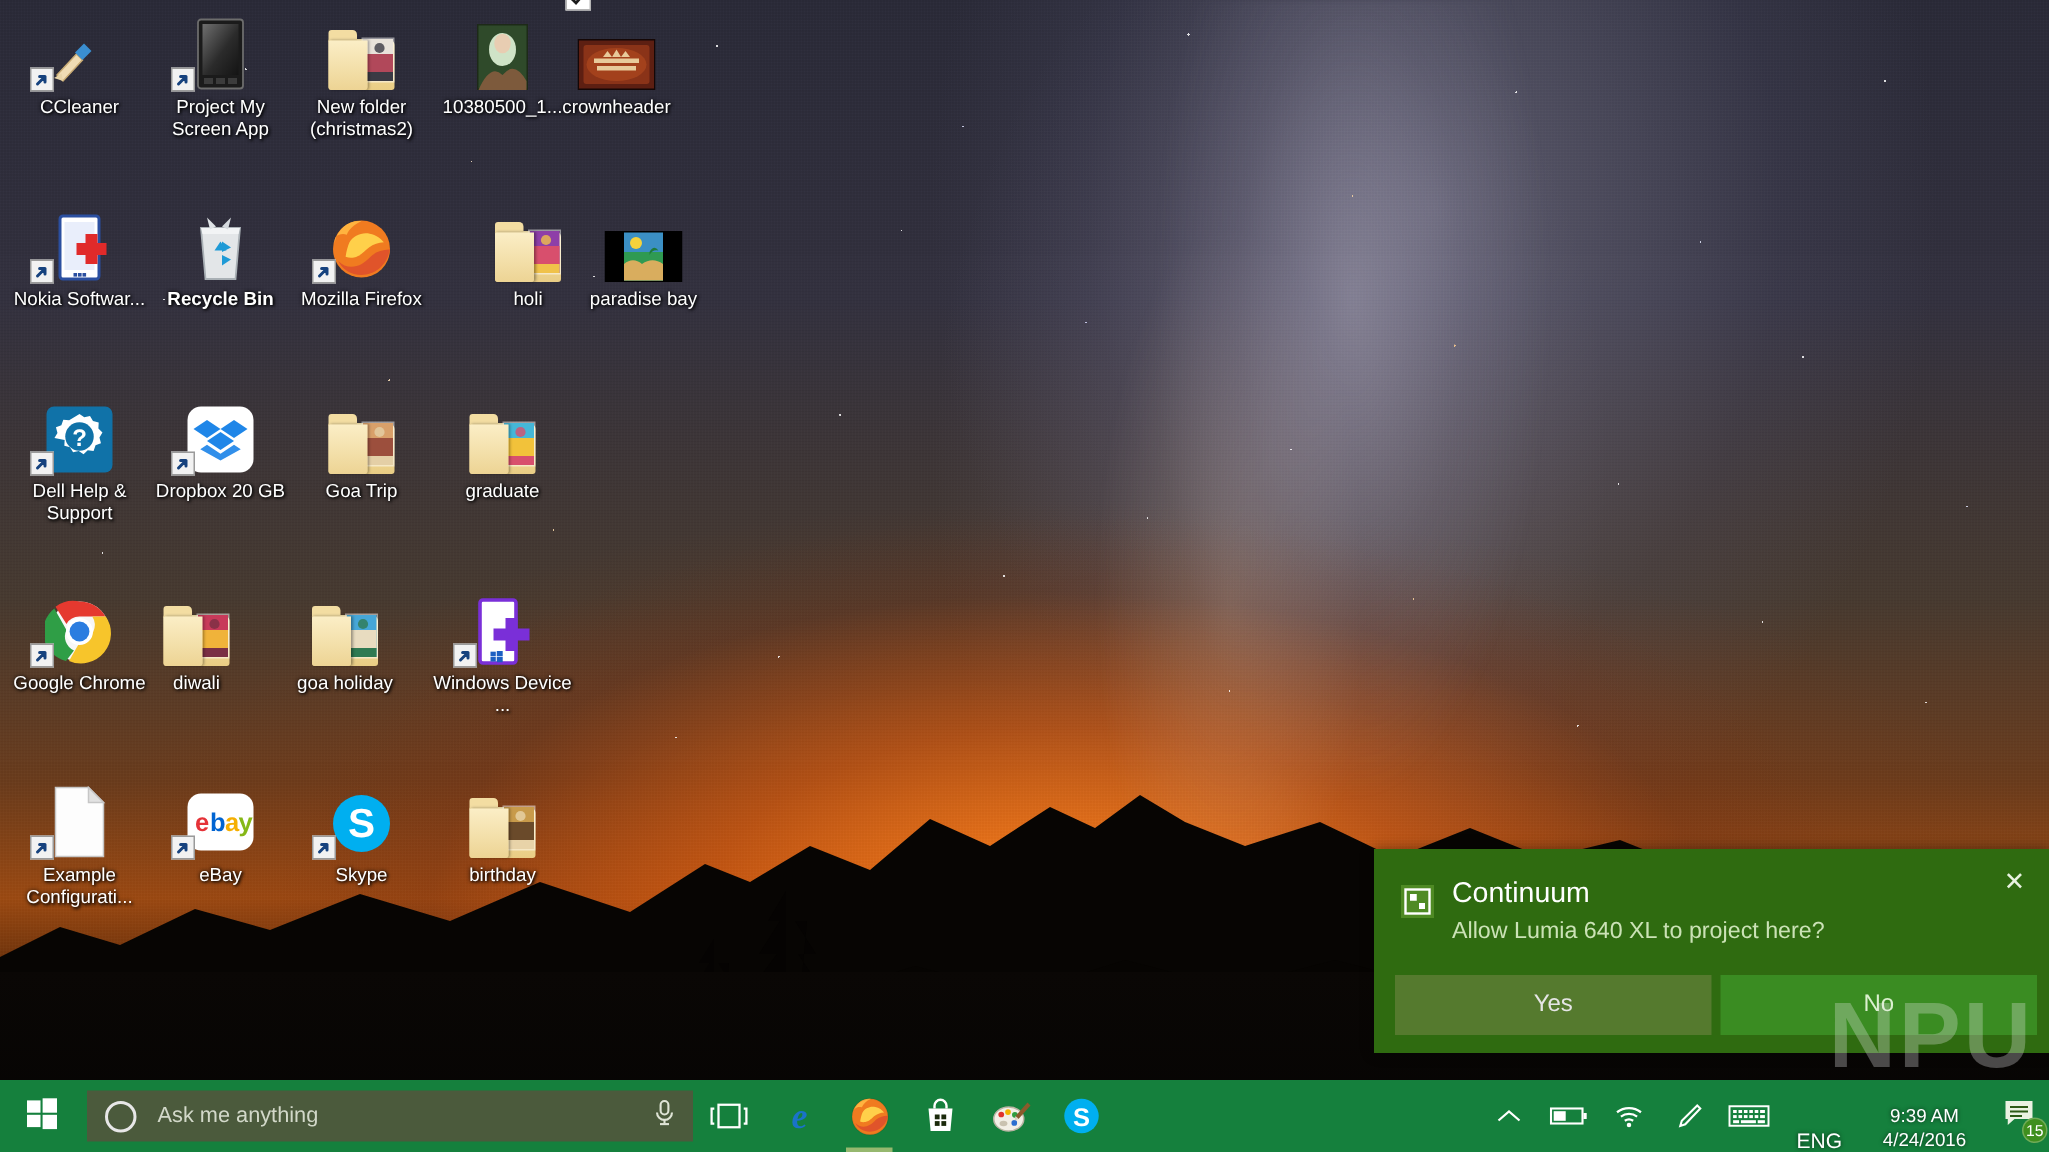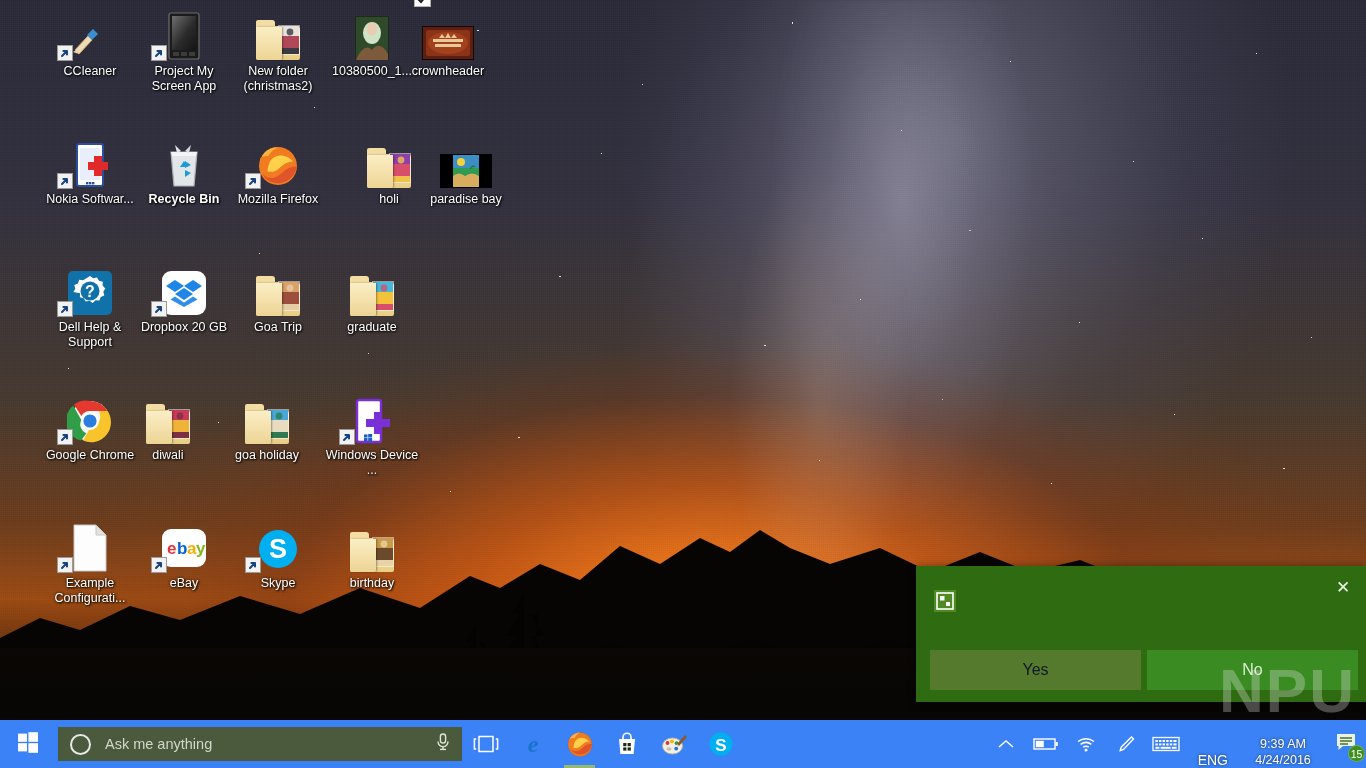--- a/index.html
+++ b/index.html
@@ -82,21 +82,20 @@
     background: linear-gradient(to bottom, #0a0705 0%, #050403 100%);
   }
 
   
   #icon-grid { position: absolute; left: 0; top: 0; }
   .dicon {
     position: absolute;
     width: 94px;
     text-align: center;
     cursor: default;
-    margin-left: 37px;
   }
   .dicon .glyphbox {
     position: relative;
     width: 94px; height: 52px;
     display: flex; align-items: flex-end; justify-content: center;
   }
   .dicon .label {
     margin-top: 4px;
     font-size: 12.5px;
     line-height: 15px;
@@ -163,21 +162,21 @@
     display: flex; align-items: center; justify-content: center;
     font-size: 17px; cursor: default;
   }
   #toast .t-actions {
     position: absolute; left: 14px; bottom: 12px;
     display: flex; gap: 6px;
   }
   #toast .t-btn {
     width: 211px; height: 40px;
     display: flex; align-items: center; justify-content: center;
-    font-size: 16px; color: #0f172a; cursor: default;
+    font-size: 16px; color: #e5e5e5; cursor: default;
   }
   #toast .t-btn.yes { background: #557a2e; }
   #toast .t-btn.no  { background: #3a8c22; color: #dbf0cf; }
 
   
   #eval-watermark {
     position: absolute; right: 4px; top: 698px;
     font-size: 13px; color: #d8d8d8;
     text-shadow: 0 0 3px rgba(0,0,0,.9);
     letter-spacing: .1px;
@@ -186,21 +185,21 @@
     position: absolute; right: 10px; top: 655px;
     font-size: 62px; font-weight: bold; letter-spacing: 2px;
     color: rgba(235,235,235,0.30);
     pointer-events: none;
   }
 
   
   #taskbar {
     position: absolute; left: 0; bottom: 0;
     width: 1366px; height: 48px;
-    background: #3b82f6;
+    background: #15803d;
     display: flex; align-items: center;
   }
   #start-button {
     width: 56px; height: 48px;
     display: flex; align-items: center; justify-content: center;
     cursor: default;
   }
   #search-box {
     width: 404px; height: 34px; margin-left: 2px;
     background: #4b5a3c;
@@ -674,20 +673,24 @@
 
   <div id="toast">
     <div class="t-close">✕</div>
     <div class="t-head">
       <div class="t-appicon">
         <svg class="ico-w" viewBox="0 0 22 22" aria-hidden="true">
           <rect x="3" y="3" width="16" height="16" fill="none" stroke="#ffffff" stroke-width="1.6"></rect>
           <rect x="6" y="6" width="4.5" height="4.5" fill="#ffffff"></rect>
           <rect x="12" y="12" width="4" height="4" fill="#ffffff"></rect>
         </svg>
+      </div>
+      <div>
+        <div class="t-title">Continuum</div>
+        <div class="t-body">Allow Lumia 640 XL to project here?</div>
       </div>
     </div>
     <div class="t-actions">
       <div class="t-btn yes">Yes</div>
       <div class="t-btn no">No</div>
     </div>
   </div>
 
   <div id="npu-watermark">NPU</div>
 

